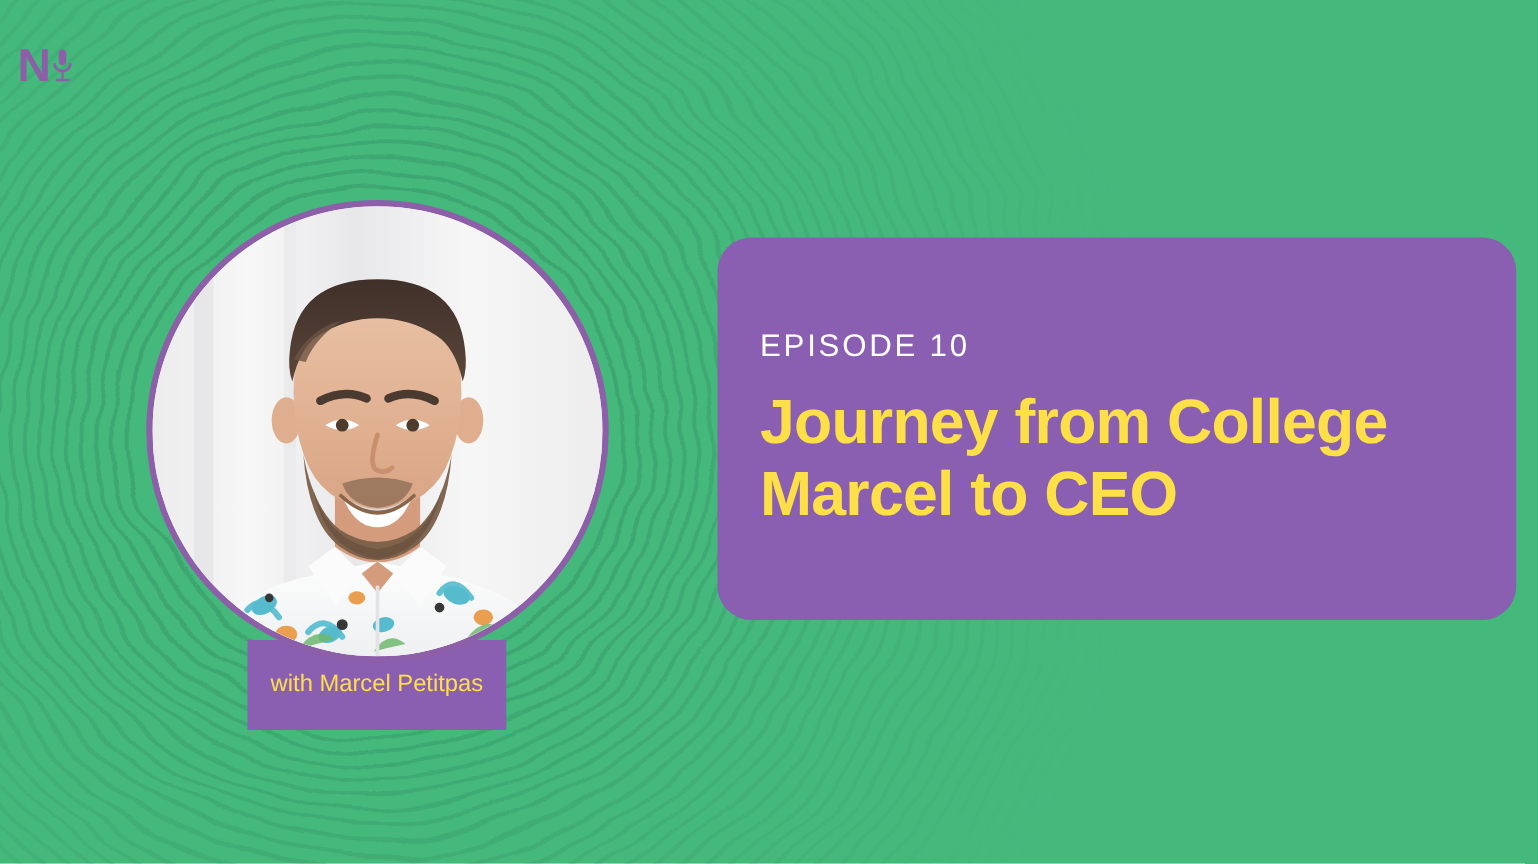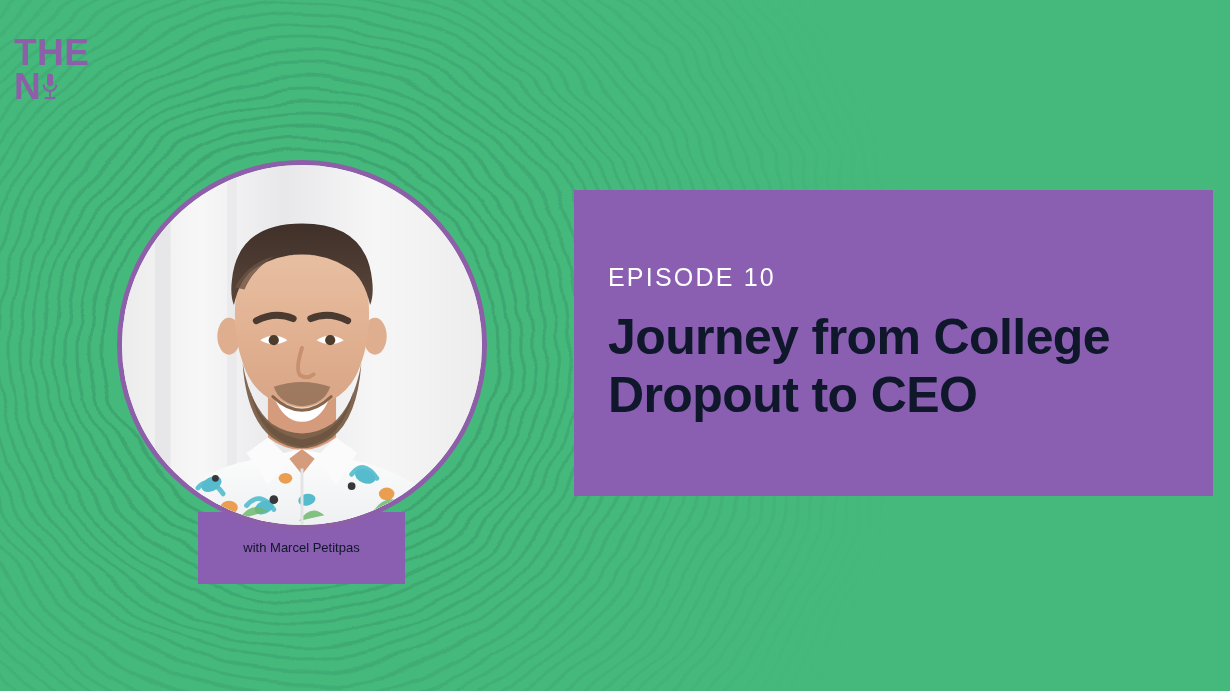--- a/index.html
+++ b/index.html
@@ -82,51 +82,52 @@
     width: 207px;
     height: 72px;
     background: #8a5eb0;
     z-index: 2;
     display: flex;
     align-items: center;
     justify-content: center;
     text-align: center;
   }
   #guest-caption-text {
-    color: #0f172a;
-    font-size: 13px;
+    color: #fde047;
+    font-size: 19px;
     line-height: 1.35;
     font-weight: normal;
     padding: 0 10px;
   }
 
   
   #episode-panel {
     position: absolute;
     left: 574px;
     top: 190px;
     width: 639px;
     height: 306px;
     background: #8a5eb0;
     z-index: 2;
     padding: 0 34px;
     box-sizing: border-box;
     display: flex;
     flex-direction: column;
     justify-content: center;
+    border-radius: 27px;
   }
   #episode-number {
     color: #ffffff;
     font-size: 25px;
     font-weight: normal;
     letter-spacing: 2.2px;
     margin-bottom: 16px;
   }
   #episode-title {
-    color: #0f172a;
+    color: #fde047;
     font-size: 50px;
     font-weight: bold;
     line-height: 1.16;
     letter-spacing: -0.6px;
   }
 </style>
 </head>
 <body>
 
 <div id="canvas">
@@ -181,21 +182,20 @@
       <circle cx="302" cy="345" r="556"></circle>
       <circle cx="302" cy="345" r="568"></circle>
       <circle cx="302" cy="345" r="580"></circle>
       <circle cx="302" cy="345" r="592"></circle>
       <circle cx="302" cy="345" r="604"></circle>
       <circle cx="302" cy="345" r="616"></circle>
     </g>
   </svg>
 
   <div id="brand-logo">
-    <span class="logo-line">THE</span>
     <span class="logo-line logo-line-2">
       <span>N</span>
       <span id="mic-icon">
         <svg viewBox="0 0 16 30" width="16" height="30" aria-hidden="true">
           <rect x="5" y="0.5" width="6" height="12.5" rx="3" fill="#8d5fa8"></rect>
           <path d="M1.6 11.5 a6.4 6.4 0 0 0 12.8 0" fill="none" stroke="#8d5fa8" stroke-width="2.1"></path>
           <rect x="7.1" y="17" width="1.8" height="7" fill="#8d5fa8"></rect>
           <rect x="2.6" y="24" width="10.8" height="2.1" fill="#8d5fa8"></rect>
         </svg>
       </span>
@@ -305,17 +305,17 @@
       <path d="M156 238 q29 24 58 0 q-10 26 -29 26 q-19 0 -29 -26 Z" fill="#ffffff"></path>
       <path d="M158 240 q27 20 54 0" stroke="#d8d8d8" stroke-width="2" fill="none"></path>
       <path d="M155 238 q30 28 60 0" stroke="#8a6549" stroke-width="3" fill="none" stroke-linecap="round"></path>
     </svg>
   </div>
 
   <div id="episode-panel">
     <div id="episode-number">EPISODE 10</div>
     <div id="episode-title">
       <span>Journey from College</span><br>
-      <span>Dropout to CEO</span>
+      <span>Marcel to CEO</span>
     </div>
   </div>
 
 </div>
 
 </body></html>

